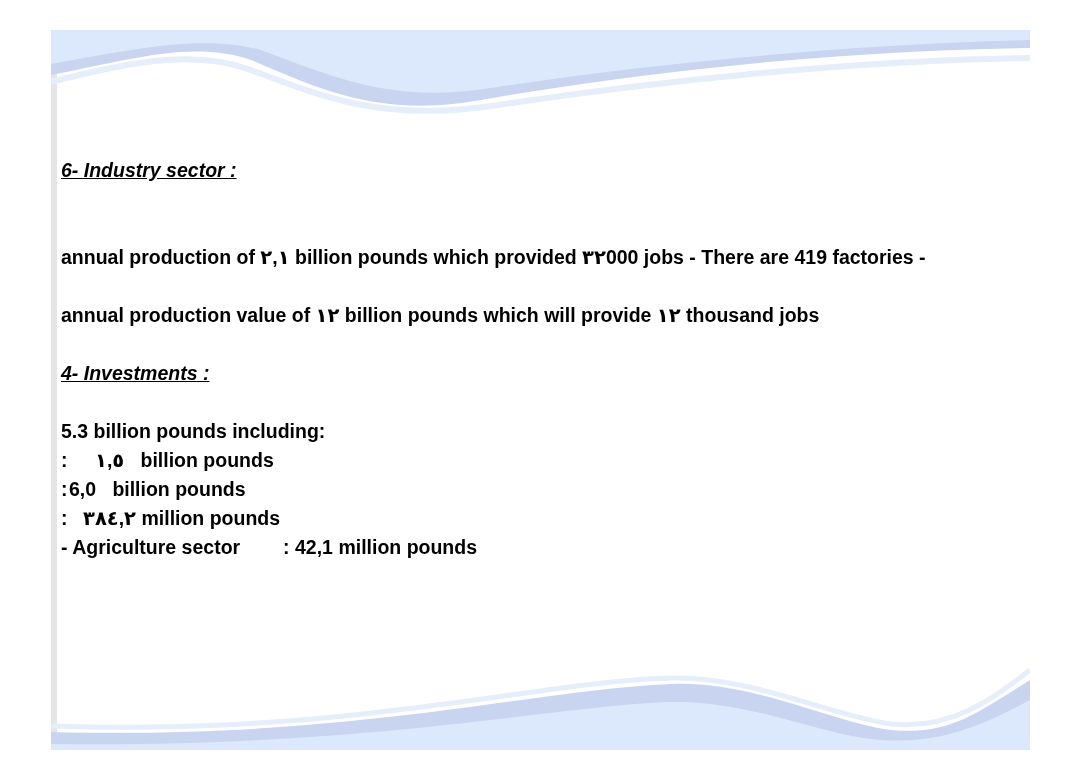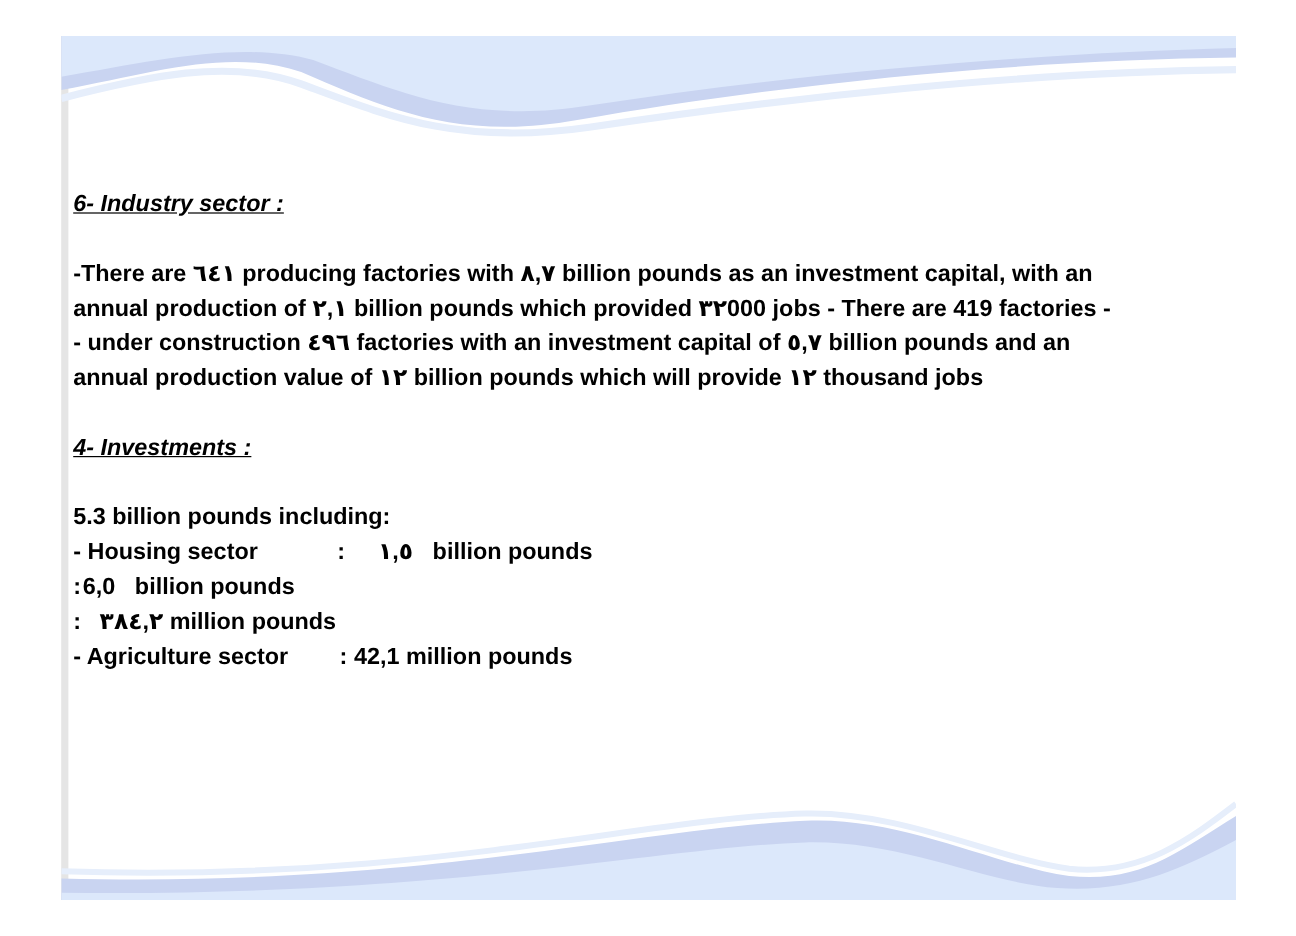--- a/index.html
+++ b/index.html
@@ -34,32 +34,32 @@
   <svg class="wave wave-bottom" viewBox="0 0 979 110" preserveAspectRatio="none">
     <path d="M0 110 H979 V40 C930 70 900 96 840 90 C780 82 700 40 620 44 C480 50 300 100 0 92 Z" fill="#c9d4f1"></path>
     <path d="M0 110 H979 V60 C930 86 890 104 830 100 C770 96 700 60 620 62 C500 66 320 108 0 104 Z" fill="#dce8fb"></path>
     <path d="M0 86 C300 96 480 42 620 38 C700 36 780 76 840 84 C900 90 940 60 979 30" fill="none" stroke="#e6eefb" stroke-width="5"></path>
   </svg>
 
   <div class="content">
     <div class="heading">6- Industry sector :</div>
     <div class="blank"></div>
     <p class="para">
-      <span>-There are ٦٤١ producing factories  with ٨,٧ billion pounds as an investment capital, with an</span><br>
+      <br>
       <span>annual production of ٢,١ billion pounds which  provided  ٣٢000 jobs - There are 419 factories -</span><br>
-      <span>- under construction  ٤٩٦  factories with an investment capital of ٥,٧ billion pounds and an</span><br>
+      <br>
       <span>annual production value  of ١٢ billion pounds which will provide ١٢ thousand  jobs</span>
     </p>
     <div class="blank"></div>
     <div class="heading">4- Investments :</div>
     <div class="blank"></div>
     <div>5.3 billion pounds including:</div>
 
     <div class="row">
-      <span class="lbl" style="width:220px">- Housing sector</span><span style="width:34px">:</span><span>١,٥</span><span>&nbsp;&nbsp;&nbsp;</span><span>billion pounds</span>
+      <span style="width:34px">:</span><span>١,٥</span><span>&nbsp;&nbsp;&nbsp;</span><span>billion pounds</span>
     </div>
     <div class="row">
       <span style="width:8px">:</span><span>6,0</span><span>&nbsp;&nbsp;&nbsp;</span><span>billion pounds</span>
     </div>
     <div class="row">
       <span style="width:22px">:</span><span>٣٨٤,٢</span><span>&nbsp;</span><span>million pounds</span>
     </div>
     <div class="row">
       <span class="lbl" style="width:222px">- Agriculture sector</span><span style="width:12px">:</span><span>42,1</span><span>&nbsp;</span><span>million pounds</span>
     </div>

